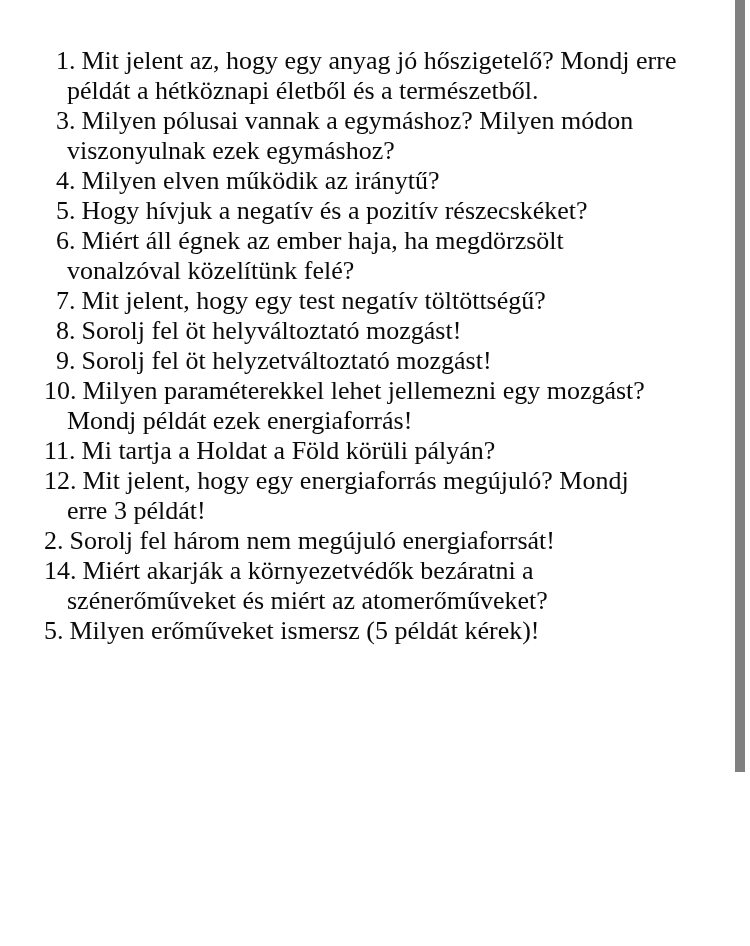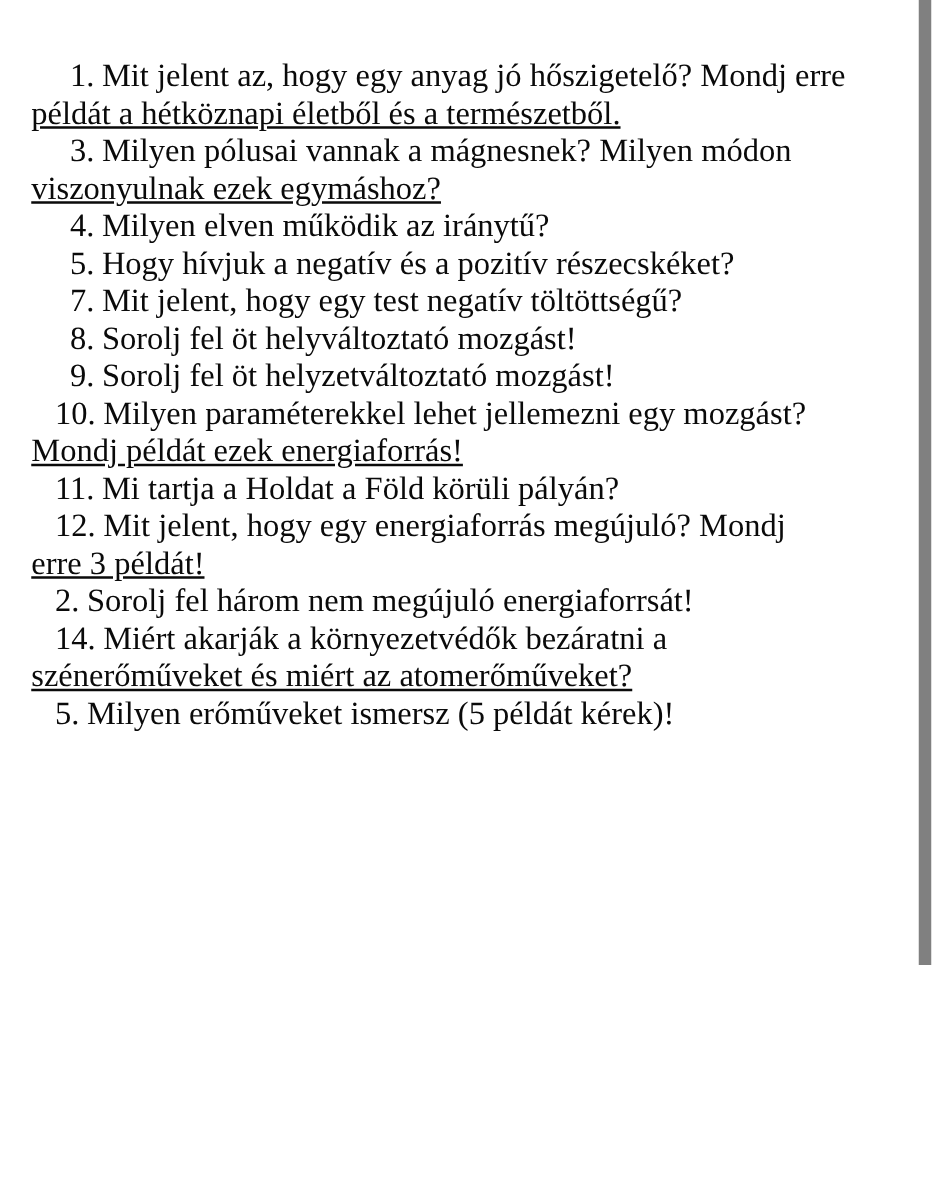--- a/index.html
+++ b/index.html
@@ -26,49 +26,53 @@
     font-size: 26px;
     line-height: 30px;
     white-space: nowrap;
     color: #0a0a0a;
   }
   
   .line.first.d1 { padding-left: 56px; }
   
   .line.first.d2 { padding-left: 44px; }
   
-  .line.wrap { padding-left: 25px; text-decoration: underline; }
+  .line.wrap { padding-left: 67px; }
   .num { margin-right: 6px; }
   .scrollbar {
     position: absolute;
     left: 735px;
     top: 0;
     width: 10px;
     height: 946px;
     background: #808080;
   }
 </style>
 </head>
 <body>
 
 <div class="page" style="background: rgb(255, 255, 255); color: rgb(10, 10, 10);">
   <div class="question-list">
       <div>
         <div class="line first d1"><span class="num">1.</span><span>Mit jelent az, hogy egy anyag jó hőszigetelő? Mondj erre</span></div>
         <div class="line wrap">példát a hétköznapi életből és a természetből.</div>
       </div>
       <div>
-        <div class="line first d1"><span class="num">3.</span><span>Milyen pólusai vannak a mágnesnek? Milyen módon</span></div>
+        <div class="line first d1"><span class="num">3.</span><span>Milyen pólusai vannak a egymáshoz? Milyen módon</span></div>
         <div class="line wrap">viszonyulnak ezek egymáshoz?</div>
       </div>
       <div>
         <div class="line first d1"><span class="num">4.</span><span>Milyen elven működik az iránytű?</span></div>
       </div>
       <div>
         <div class="line first d1"><span class="num">5.</span><span>Hogy hívjuk a negatív és a pozitív részecskéket?</span></div>
+      </div>
+      <div>
+        <div class="line first d1"><span class="num">6.</span><span>Miért áll égnek az ember haja, ha megdörzsölt</span></div>
+        <div class="line wrap">vonalzóval közelítünk felé?</div>
       </div>
       <div>
         <div class="line first d1"><span class="num">7.</span><span>Mit jelent, hogy egy test negatív töltöttségű?</span></div>
       </div>
       <div>
         <div class="line first d1"><span class="num">8.</span><span>Sorolj fel öt helyváltoztató mozgást!</span></div>
       </div>
       <div>
         <div class="line first d1"><span class="num">9.</span><span>Sorolj fel öt helyzetváltoztató mozgást!</span></div>
       </div>

